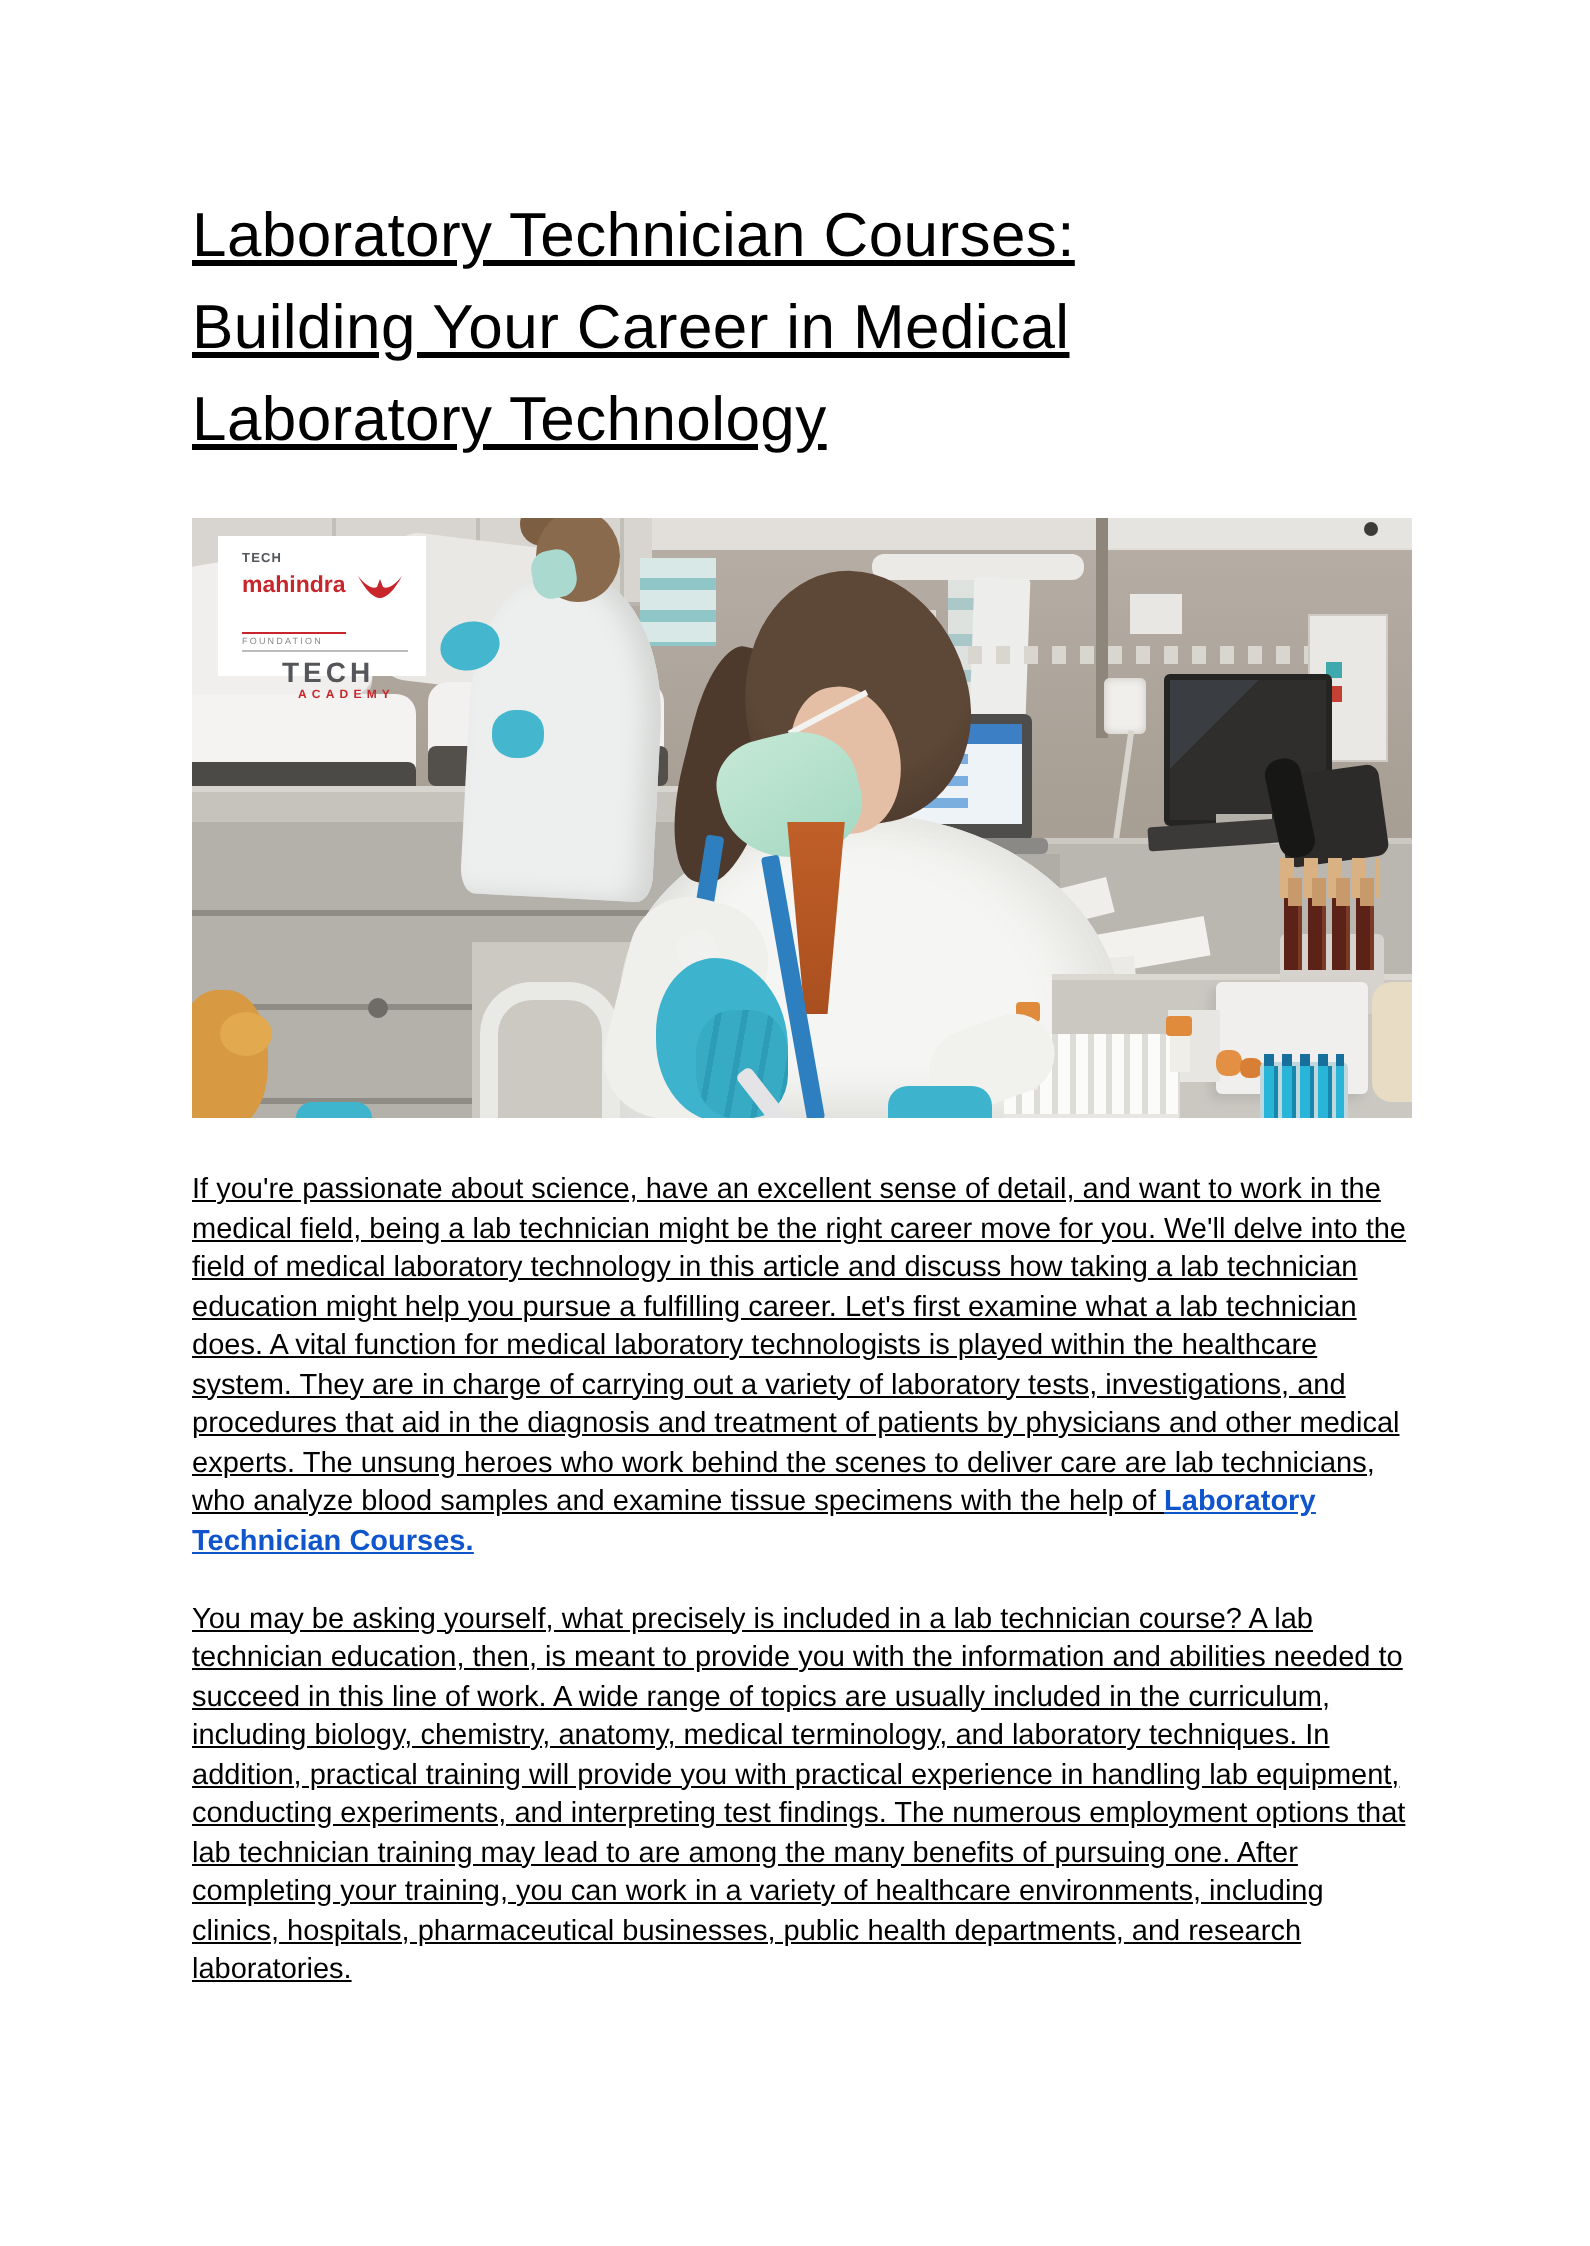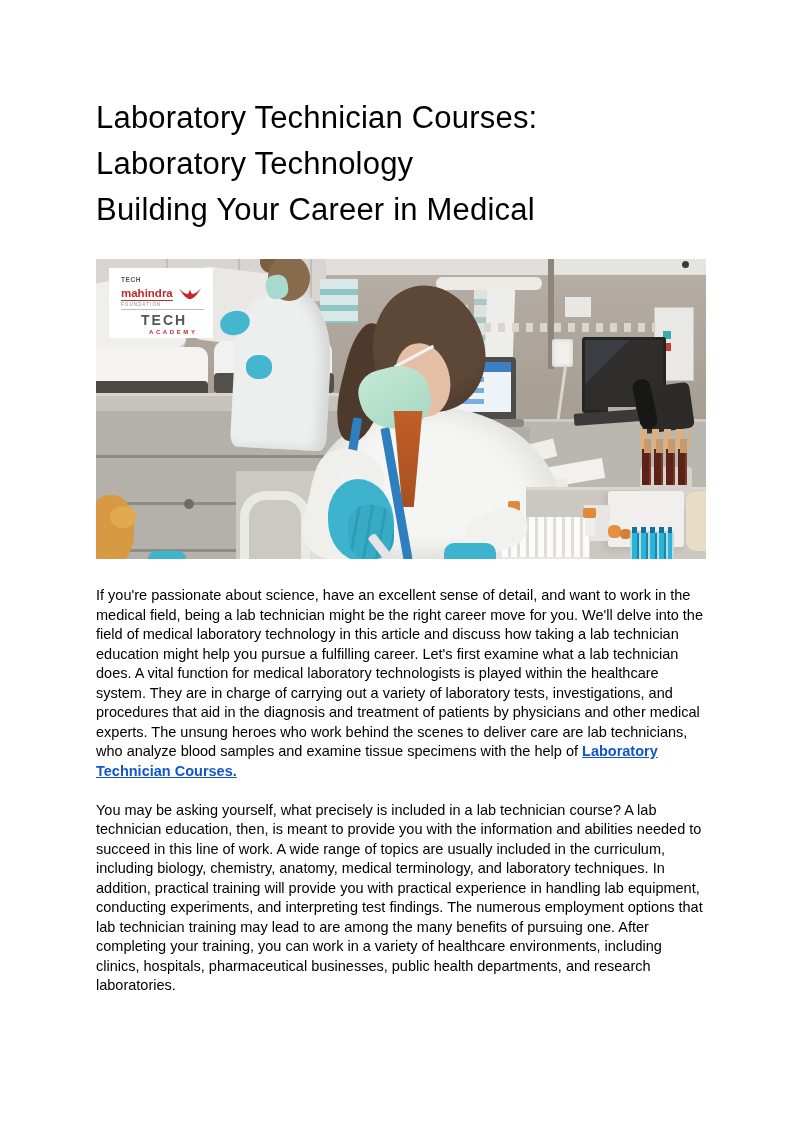--- a/index.html
+++ b/index.html
@@ -1,21 +1,21 @@
 <!DOCTYPE html>
 <html><head>
 <meta charset="utf-8">
 <style>
   html,body{margin:0;padding:0;background:#e8e8e8;}
   .page{
     width:795px;height:1123px;margin:0 auto;background:#ffffff;
     position:relative;font-family:"Liberation Sans",sans-serif;color:#000;
     overflow:hidden;
   }
-  .content{padding:0 89px 0 96px;width:610px;}
+  .content{padding:0 89px 0 96px;width:610px;text-decoration:underline;}
   h1.doc-title{
     margin:0;padding-top:95px;font-size:31px;line-height:46px;
     font-weight:400;color:#000;letter-spacing:0.2px;
   }
   h1.doc-title span{display:block;}
   figure.hero{
     margin:26px 0 27px 0;position:relative;width:610px;height:300px;
     overflow:hidden;background:linear-gradient(180deg,#b7afa6 0%,#a89f95 45%,#a39a90 100%);
   }
   .s{position:absolute;}
@@ -148,37 +148,37 @@
   .mt-sleeve-2{left:368px;top:252px;width:64px;height:40px;background:#f1f1ee;border-radius:20px;transform:rotate(-20deg);}
   .mt-glove-2{left:348px;top:284px;width:52px;height:18px;background:#3eb3cd;border-radius:10px 10px 0 0;}
   .stray-glove{left:52px;top:292px;width:38px;height:10px;background:#3fb5cd;border-radius:8px 8px 0 0;}
 
   
   .logo-card{left:13px;top:9px;width:104px;height:70px;background:#ffffff;
     box-sizing:border-box;padding:8px 9px 0 12px;}
   .logo-tech{font-size:6.5px;font-weight:bold;color:#53565a;letter-spacing:0.6px;}
   .logo-row{position:relative;}
   .logo-mahindra{display:inline-block;font-size:11.5px;font-weight:bold;color:#c9262c;
-    border-bottom:1.5px solid #c9262c;line-height:12px;padding-bottom:1px;}
+    border-bottom:1.5px solid #c9262c;line-height:12px;padding-bottom:17px;}
   .logo-bird{position:absolute;right:2px;top:4px;}
   .logo-foundation{font-size:4.5px;color:#8a8a8d;letter-spacing:1.1px;margin-top:1px;}
   .logo-divider{border-top:1px solid #bdbdbf;margin-top:2px;}
   .logo-smart{font-size:14px;font-weight:600;color:#54565a;letter-spacing:2px;margin:2px 0 0 20px;}
   .logo-academy{font-size:6px;font-weight:bold;color:#c9262c;letter-spacing:2.6px;margin:1px 0 0 28px;}
 </style>
 </head>
 <body>
 
 <div class="page">
   <div class="content">
 
     <h1 class="doc-title">
       <span>Laboratory Technician Courses:</span>
+      <span>Building Your Career in Medical</span>
       <span>Laboratory Technology</span>
-      <span>Building Your Career in Medical</span>
     </h1>
 
     <figure class="hero">
 
       <div class="s ceiling"></div>
       <div class="s cabinets-left"></div>
       <div class="s shelf-teal-1"></div>
       <div class="s shelf-teal-2"></div>
       <div class="s light-bar"></div>
       <div class="s vent"></div>

